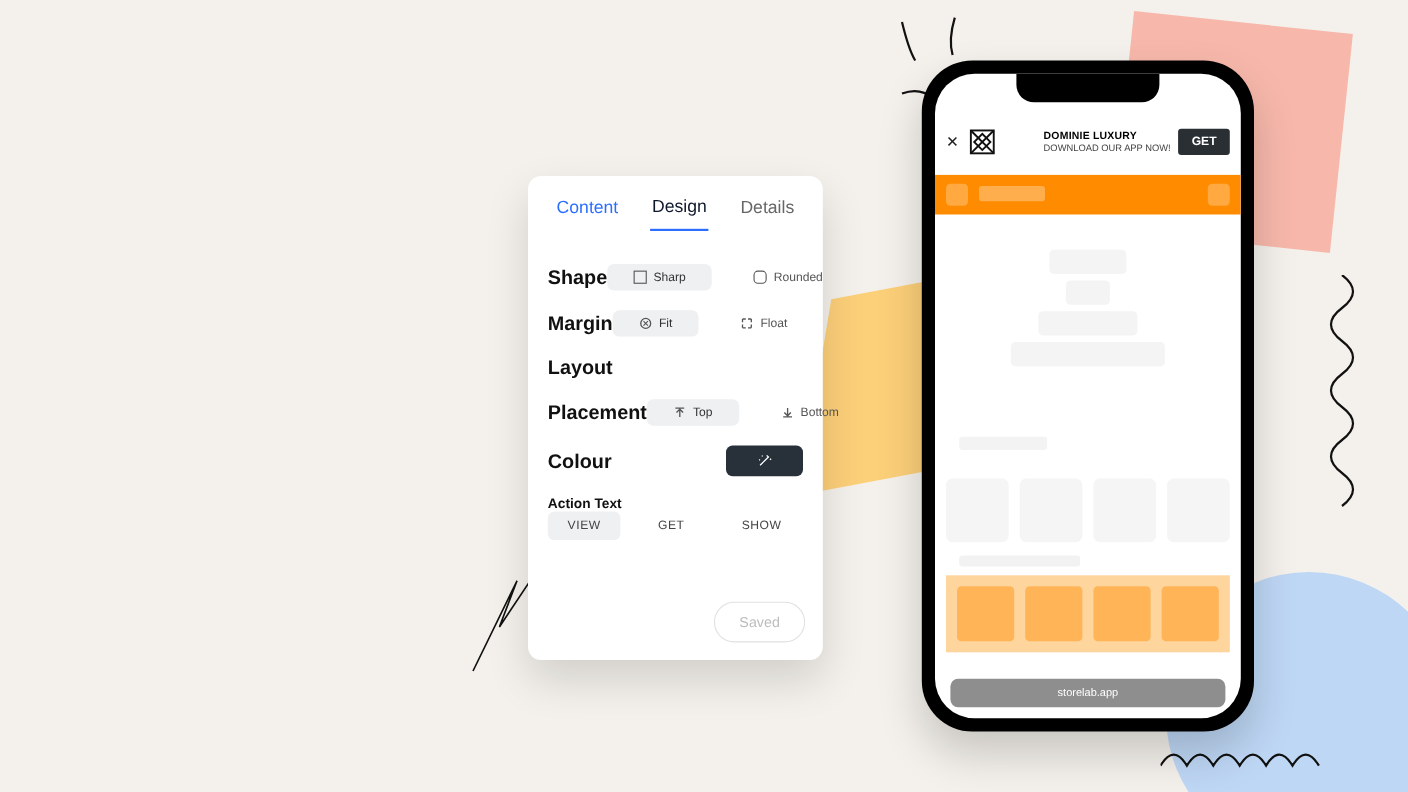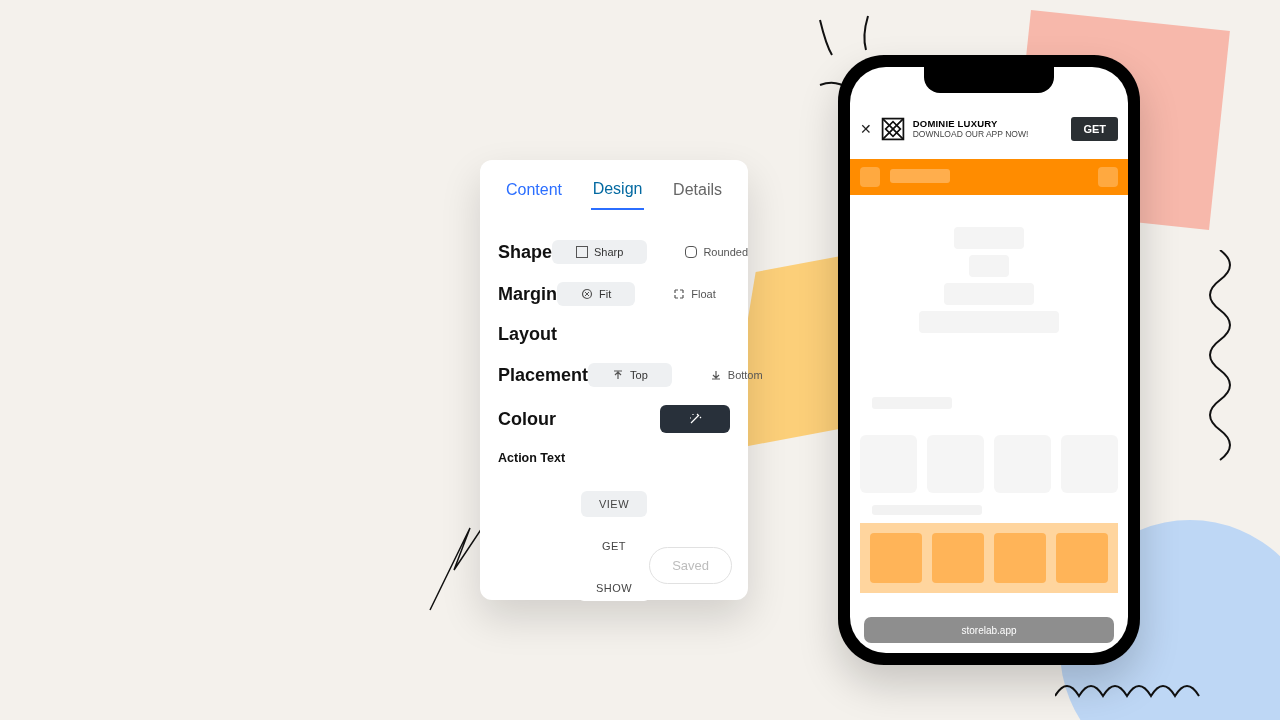--- a/index.html
+++ b/index.html
@@ -52,40 +52,40 @@
   .panel {
     position:absolute; left:480px; top:160px; width:268px; height:440px;
     background:#fff; border-radius:12px;
     box-shadow: 0 18px 40px rgba(0,0,0,.14);
     padding:16px 18px 18px;
     font-size:12px; color:#111;
   }
   .tabs { display:flex; justify-content:space-between; align-items:center; padding:0 6px 12px; font-size:16px;}
   .tab { color:#666; padding:4px 2px 10px; }
   .tab.link { color:#2b6eff; }
-  .tab.active { color:#0369a1; border-bottom:2px solid #2b6eff; font-weight:500;}
+  .tab.active { color:#0f172a; border-bottom:2px solid #2b6eff; font-weight:500;}
   .row { display:flex; align-items:center; justify-content:space-between; margin:18px 0; }
   .row .label { font-weight:700; font-size:18px; }
   .opts { display:flex; gap:14px; align-items:center;}
   .chip {
     display:flex; gap:6px;
     padding:6px 24px; border-radius:6px;
     font-size:11px; color:#555;
   }
   .chip.sel { background:#eef0f2; color:#333; }
   .chip .ico { width:12px; height:12px; display:inline-block; }
   .ico-square { border:1.3px solid #555; }
   .ico-round { border:1.3px solid #555; border-radius:4px; }
   .color-row { justify-content:space-between;gap:48px; }
   .color-btn {
     width:70px; height:28px; border-radius:6px; background:#28303a;
     display:flex; align-items:center; justify-content:center; color:#fff; font-size:12px;
   }
   .section-title { font-weight:700; font-size:12.5px; margin-top:14px; }
-  .pillrow { display:flex; gap:16px; margin-top:26px; align-items:center;flex-direction:column;}
+  .pillrow { display:flex; gap:16px; margin-top:0; align-items:center;}
   .pill {
     padding:7px 18px; border-radius:6px; font-size:11px; letter-spacing:.5px;
     background:#fff; color:#444;
   }
   .pill.sel { background:#eef0f2; }
   .savedbtn {
     position:absolute; right:16px; bottom:16px;
     padding:10px 22px; border-radius:22px; background:#fff;
     border:1px solid #e1e1e1; color:#bdbdbd; font-size:13px;
   }
@@ -113,21 +113,21 @@
     width:130px; height:26px; background:#000;
     border-bottom-left-radius:16px; border-bottom-right-radius:16px;
   }
   .banner {
     position:absolute; top:42px; left:10px; right:10px; height:40px;
     display:flex; align-items:center; font-size:10px;
   }
   .banner .x { font-size:14px; color:#222; margin-right:8px; }
   .brandlogo { width:26px; height:26px; margin-right:7px; position:relative; }
   .brandlogo svg { width:100%; height:100%; }
-  .btxt { flex:1; line-height:1.1; }
+  .btxt { flex:1; line-height:1.1;margin-left:36px; }
   .btxt .t1 { font-weight:800; font-size:9.5px; letter-spacing:.2px; }
   .btxt .t2 { font-size:8.5px; color:#444; }
   .getbtn {
     background:#2a2f33; color:#fff; padding:6px 12px;
     font-weight:700; font-size:11px; border-radius:3px;
   }
   .navbar { position:absolute; top:92px; left:0; right:0; height:36px; background:#ff8c00; filter:blur(.3px); }
   .nb-l, .nb-r { position:absolute; top:8px; width:20px; height:20px; border-radius:4px; background:rgba(255,255,255,.25); }
   .nb-l { left:10px; } .nb-r { right:10px; }
   .nb-txt { position:absolute; left:40px; top:10px; width:60px; height:14px; background:rgba(255,255,255,.3); border-radius:3px; }

